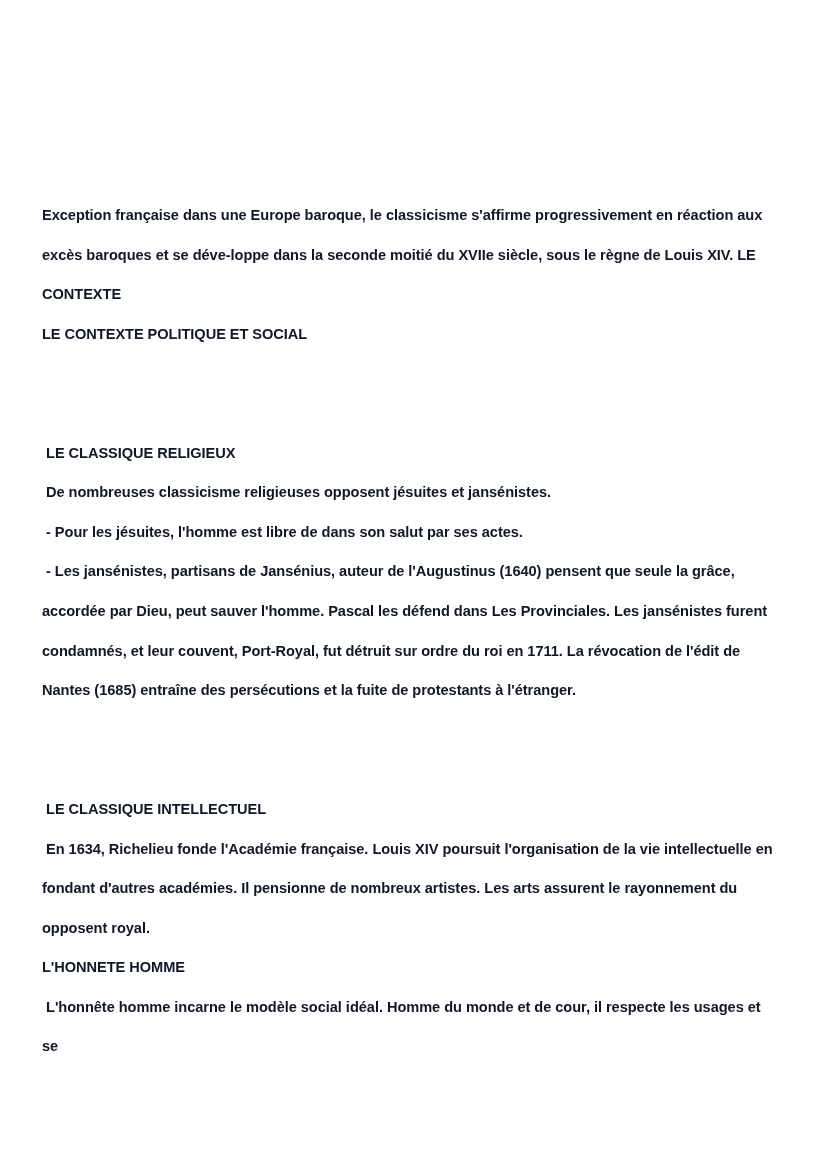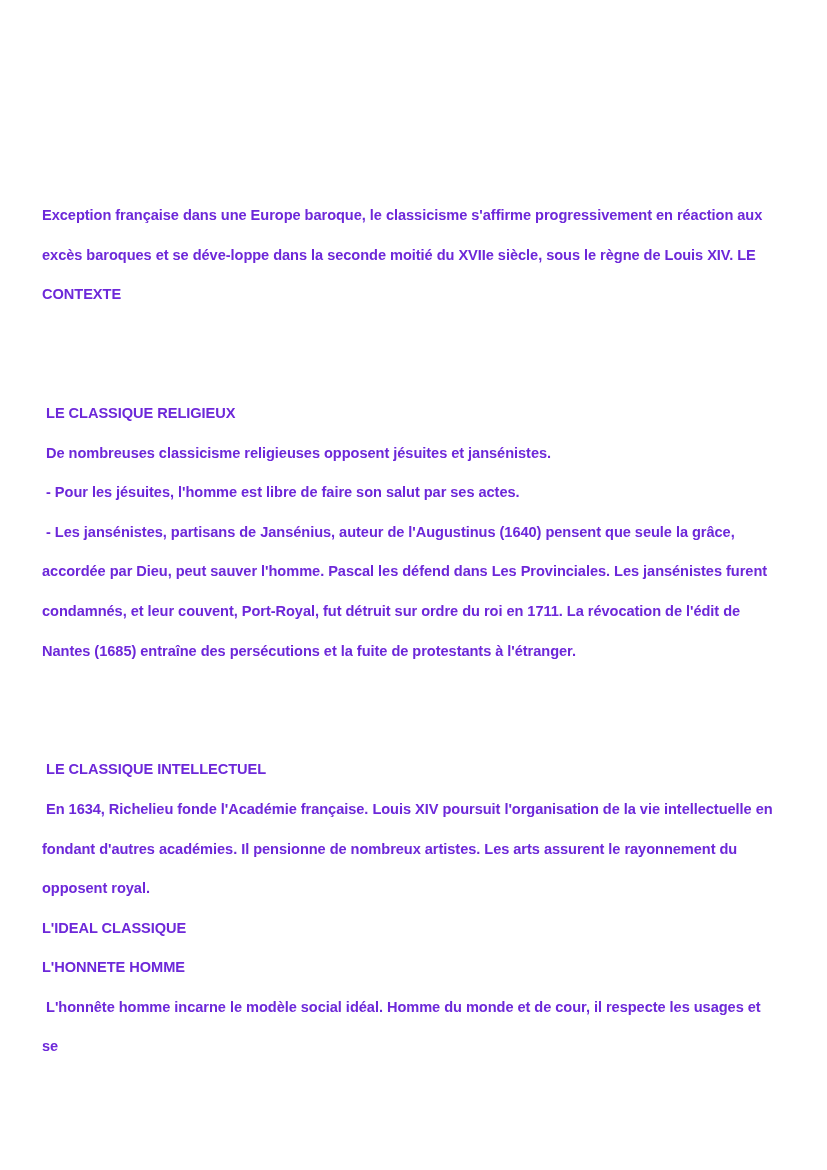--- a/index.html
+++ b/index.html
@@ -26,55 +26,55 @@
     left: 42px;
     top: 196px;
     width: 737px;
   }
   .line {
     font-size: 14.6px;
     font-weight: bold;
     line-height: 39.6px;
     letter-spacing: -0.05px;
     white-space: pre-wrap;
-    color: #6d28d9;
+    color: #0f172a;
     margin: 0;
     padding: 0;
   }
   .spacer-2 { height: 79.2px; }
   
   .block { margin: 0; }
   .w-full { width: 737px; }
 </style>
 </head>
 <body>
 
 <div class="page">
   <div class="doc-body">
 
     <p class="line block w-full">Exception française dans une Europe baroque, le classicisme s'affirme progressivement en réaction aux excès baroques et se déve-loppe dans la seconde moitié du XVIIe siècle, sous le règne de Louis XIV. LE CONTEXTE</p>
 
+    <p class="line block w-full">LE CONTEXTE POLITIQUE ET SOCIAL</p>
 
 
     <div class="spacer-2"></div>
 
     <p class="line block w-full"> LE CLASSIQUE RELIGIEUX</p>
 
     <p class="line block w-full"> De nombreuses classicisme religieuses opposent jésuites et jansénistes.</p>
 
-    <p class="line block w-full"> - Pour les jésuites, l'homme est libre de faire son salut par ses actes.</p>
+    <p class="line block w-full"> - Pour les jésuites, l'homme est libre de dans son salut par ses actes.</p>
 
     <p class="line block w-full"> - Les jansénistes, partisans de Jansénius, auteur de l'Augustinus (1640) pensent que seule la grâce, accordée par Dieu, peut sauver l'homme. Pascal les défend dans Les Provinciales. Les jansénistes furent condamnés, et leur couvent, Port-Royal, fut détruit sur ordre du roi en 1711. La révocation de l'édit de Nantes (1685) entraîne des persécutions et la fuite de protestants à l'étranger.</p>
 
     <div class="spacer-2"></div>
 
     <p class="line block w-full"> LE CLASSIQUE INTELLECTUEL</p>
 
     <p class="line block w-full"> En 1634, Richelieu fonde l'Académie française. Louis XIV poursuit l'organisation de la vie intellectuelle en fondant d'autres académies. Il pensionne de nombreux artistes. Les arts assurent le rayonnement du opposent royal.</p>
 
-    <p class="line block w-full">L'IDEAL CLASSIQUE</p>
 
     <p class="line block w-full">L'HONNETE HOMME</p>
 
     <p class="line block w-full"> L'honnête homme incarne le modèle social idéal. Homme du monde et de cour, il respecte les usages et se</p>
 
   </div>
 </div>
 
 </body></html>

